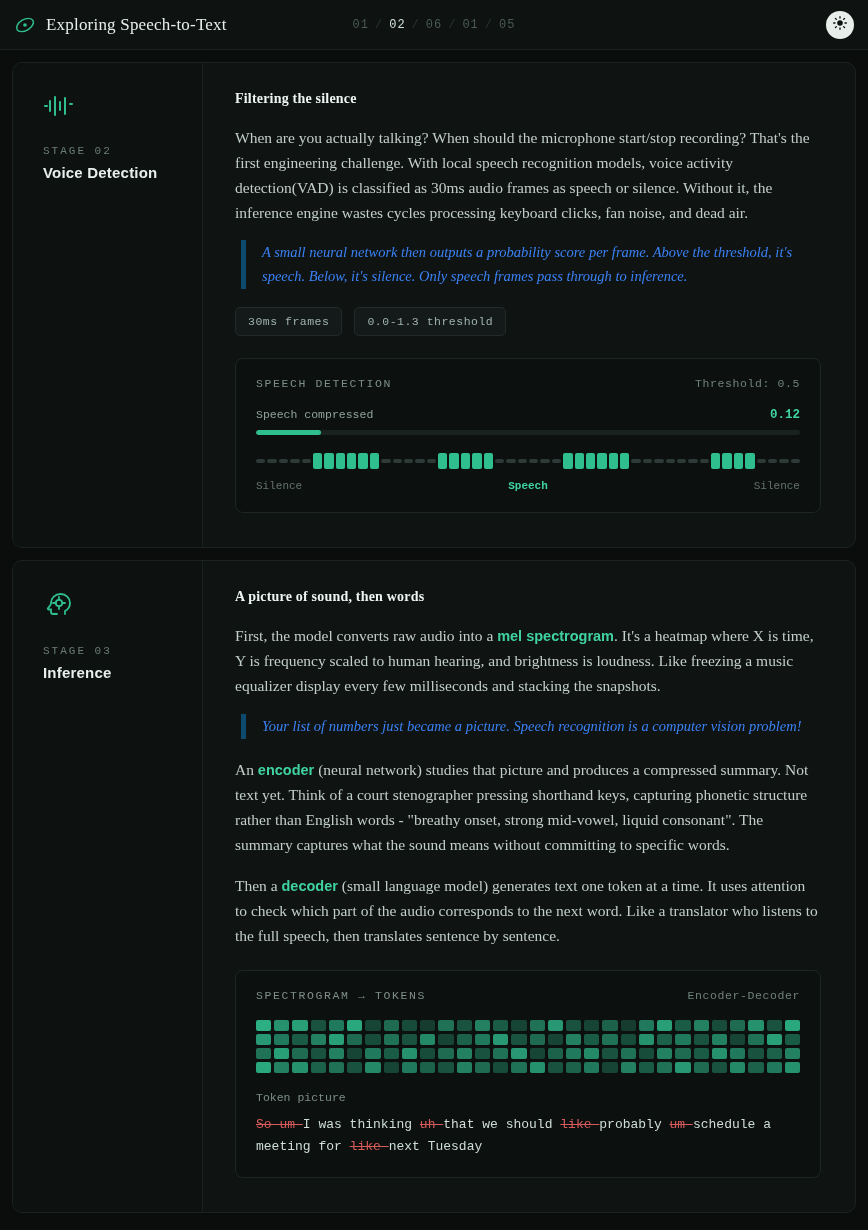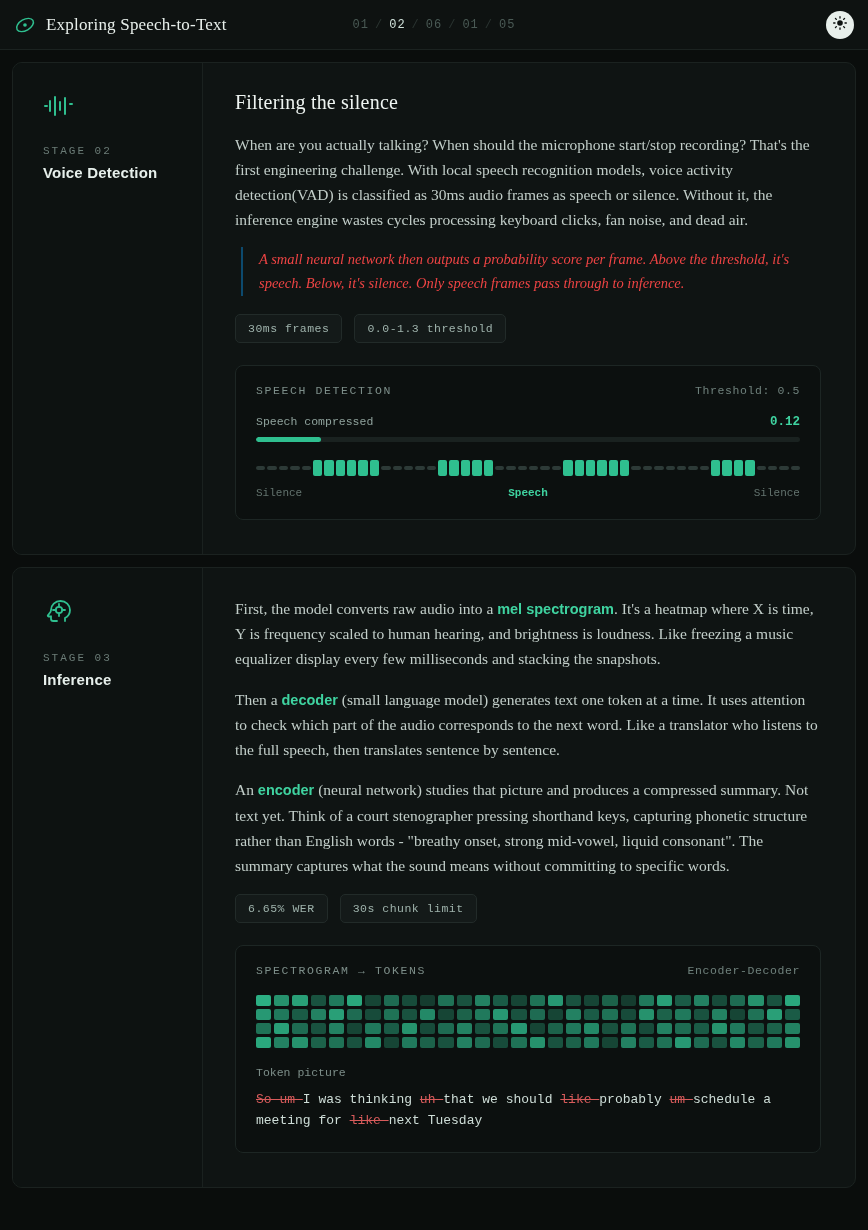--- a/index.html
+++ b/index.html
@@ -80,42 +80,43 @@
   }
   .stage-name {
     font-size: 15px;
     font-weight: bold;
     color: #e6efeb;
     letter-spacing: .2px;
   }
   .sec-body { flex: 1; padding: 28px 34px 34px 32px; }
   .sec-title {
     font-family: "Liberation Serif", serif;
-    font-size: 20px;
+    font-size: 14px;
     color: #eef4f1;
     margin-bottom: 18px;
     letter-spacing: .2px;
+    font-weight: bold;
   }
   .para {
     font-family: "Liberation Serif", serif;
     font-size: 15.5px;
     line-height: 1.62;
     color: #c2cec9;
     margin-bottom: 15px;
   }
   .para .hl { color: #3fd3a0; font-weight: bold; font-family: "Liberation Sans", sans-serif; font-size: 14.5px;}
   .quote {
-    border-left: 2px solid #0c4a6e;
+    border-left: 5px solid #0c4a6e;
     padding: 1px 0 1px 16px;
     margin: 14px 0 18px 6px;
     font-family: "Liberation Serif", serif;
     font-style: italic;
     font-size: 14.5px;
     line-height: 1.6;
-    color: #ef4444;
+    color: #3b82f6;
   }
   .chips { display: flex; gap: 12px; margin: 16px 0 4px; }
   .chip {
     font-family: "Liberation Mono", monospace;
     font-size: 11.5px;
     color: #9fb3ac;
     background: #141a19;
     border: 1px solid #222b29;
     border-radius: 5px;
     padding: 7px 12px;
@@ -319,38 +320,36 @@
         <path d="M22 23v-3c3-1.5 5-4.5 5-8 0-5-4.2-9-9.5-9S8 7 8 12c0 1.6-.6 2.4-1.6 3.4L5 17.2c-.5.5-.2 1.3.5 1.3H8v2.5c0 1.2 1 2 2.2 2H14"></path>
         <circle cx="16" cy="12" r="3.2"></circle>
         <path d="M16 8.8V6M16 15.2V18M12.8 12H10M19.2 12H22"></path>
       </svg>
     </span>
     <div class="stage-label">STAGE 03</div>
     <div class="stage-name">Inference</div>
   </div>
 
   <div class="sec-body">
+    <div class="sec-title">A picture of sound, then words</div>
 
     <p class="para">
       <span>First, the model converts raw audio into a </span><span class="hl">mel spectrogram</span><span>. It's a heatmap where X is time, Y is frequency scaled to human hearing, and brightness is loudness. Like freezing a music equalizer display every few milliseconds and stacking the snapshots.</span>
     </p>
 
+    <div class="quote">Your list of numbers just became a picture. Speech recognition is a computer vision problem!</div>
+
+    <p class="para">
+      <span>An </span><span class="hl">encoder</span><span> (neural network) studies that picture and produces a compressed summary. Not text yet. Think of a court stenographer pressing shorthand keys, capturing phonetic structure rather than English words - "breathy onset, strong mid-vowel, liquid consonant". The summary captures what the sound means without committing to specific words.</span>
+    </p>
 
     <p class="para">
       <span>Then a </span><span class="hl">decoder</span><span> (small language model) generates text one token at a time. It uses attention to check which part of the audio corresponds to the next word. Like a translator who listens to the full speech, then translates sentence by sentence.</span>
     </p>
 
-    <p class="para">
-      <span>An </span><span class="hl">encoder</span><span> (neural network) studies that picture and produces a compressed summary. Not text yet. Think of a court stenographer pressing shorthand keys, capturing phonetic structure rather than English words - "breathy onset, strong mid-vowel, liquid consonant". The summary captures what the sound means without committing to specific words.</span>
-    </p>
-
-    <div class="chips">
-      <span class="chip">6.65% WER</span>
-      <span class="chip">30s chunk limit</span>
-    </div>
 
     <div class="panel">
       <div class="panel-head">
         <span>SPECTROGRAM → TOKENS</span>
         <span class="right">Encoder-Decoder</span>
       </div>
       <div class="spec-grid" id="spec-grid">
           <div class="spec-row">
             <div class="spec-cell" style="background: rgba(47, 191, 143, 0.91);"></div>
             <div class="spec-cell" style="background: rgba(47, 191, 143, 0.74);"></div>

